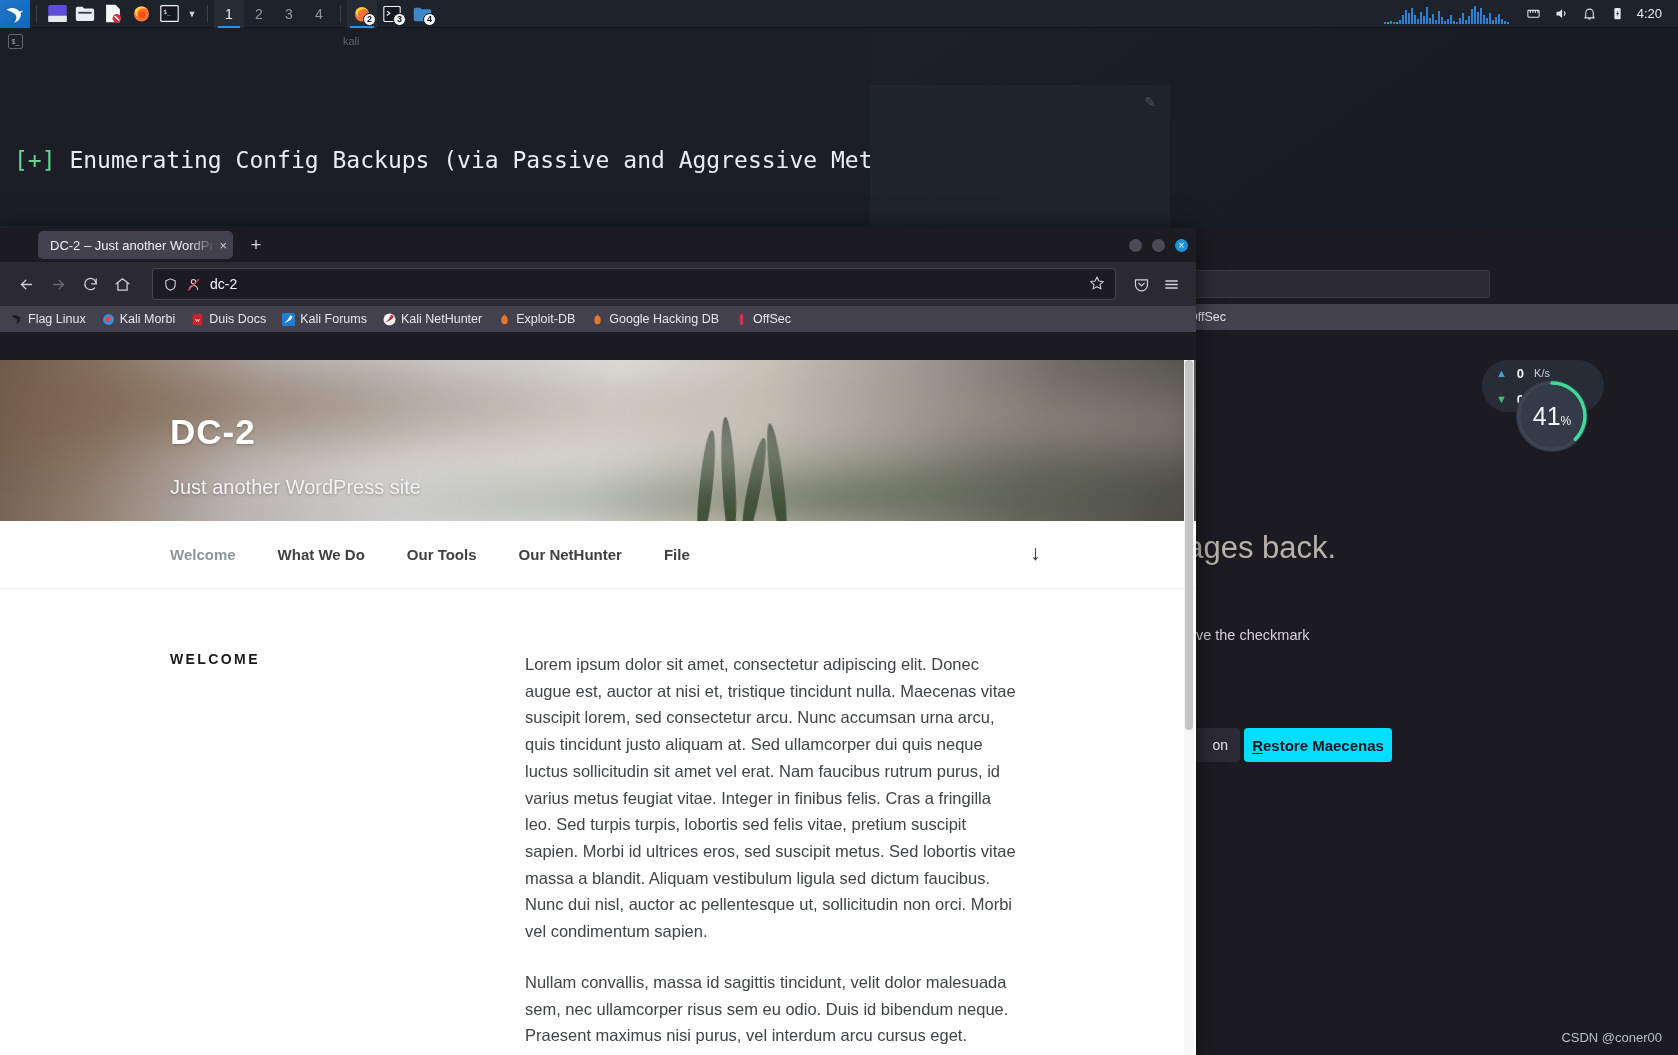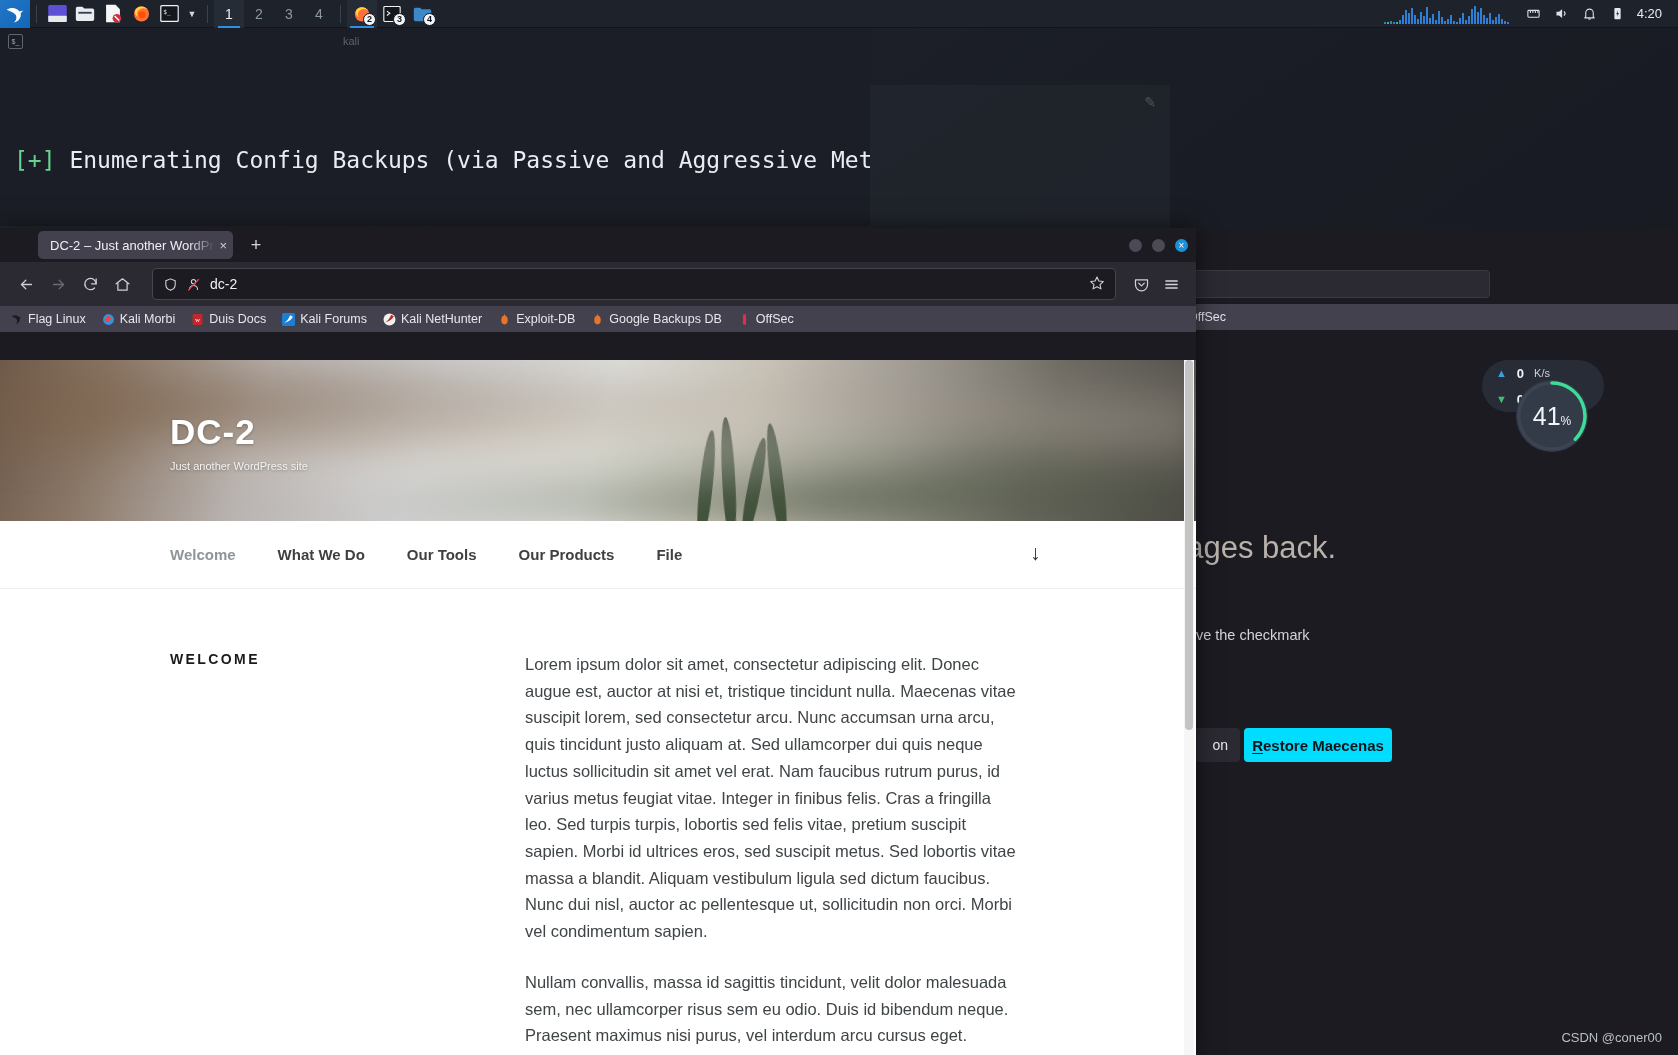--- a/index.html
+++ b/index.html
@@ -255,21 +255,21 @@
     filter:blur(14px);
   }
   .leaf{
     position:absolute; bottom:-14px; width:13px; height:90px;
     background:linear-gradient(180deg,#2f3b2c,#46573f);
     border-radius:50% 50% 40% 40%;
     filter:blur(.4px);
   }
   #hero-text{ position:absolute; left:170px; top:52px; z-index:3; }
   #site-title{ color:#fff; font-size:35px; font-weight:bold; letter-spacing:1px; text-shadow:0 1px 3px rgba(0,0,0,.25); }
-  #site-tagline{ color:#f3f3f3; font-size:11px; margin-top:8px; text-shadow:0 1px 3px rgba(0,0,0,.3); }
+  #site-tagline{ color:#f3f3f3; font-size:20px; margin-top:24px; text-shadow:0 1px 3px rgba(0,0,0,.3); }
 
   #navbar{
     height:68px; background:#fff; border-bottom:1px solid #eceff1;
     display:flex; align-items:center; padding-left:170px; position:relative;
   }
   #navbar a{
     color:#404040; font-size:15px; font-weight:bold; margin-right:42px;
     text-decoration:none; cursor:pointer;
   }
   #navbar a.cur{ color:#8e9599; }
@@ -524,21 +524,21 @@
       </span>
       <span>Exploit-DB</span>
     </div>
     <div class="bm">
       <span class="bmico">
         <svg width="13" height="13" viewBox="0 0 24 24">
             <ellipse cx="12" cy="13" rx="6" ry="8" fill="#e8732a"></ellipse>
             <path d="M12 2l2 4h-4z" fill="#e8732a"></path>
           </svg>
       </span>
-      <span>Google Backups DB</span>
+      <span>Google Hacking DB</span>
     </div>
     <div class="bm">
       <span class="bmico">
         <svg width="13" height="13" viewBox="0 0 24 24">
             <rect x="9" y="2" width="6" height="20" rx="3" fill="#d3354b"></rect>
           </svg>
       </span>
       <span>OffSec</span>
     </div>
   </div>
@@ -553,21 +553,21 @@
       <div id="hero-text">
         <div id="site-title">DC-2</div>
         <div id="site-tagline">Just another WordPress site</div>
       </div>
     </div>
 
     <div id="navbar">
       <a class="cur">Welcome</a>
       <a>What We Do</a>
       <a>Our Tools</a>
-      <a>Our Products</a>
+      <a>Our NetHunter</a>
       <a>File</a>
       <span id="scrolldown">↓</span>
     </div>
 
     <div id="content">
       <div id="sec-title">WELCOME</div>
       <div id="sec-body">
         <p>Lorem ipsum dolor sit amet, consectetur adipiscing elit. Donec augue est, auctor at nisi et, tristique tincidunt nulla. Maecenas vitae suscipit lorem, sed consectetur arcu. Nunc accumsan urna arcu, quis tincidunt justo aliquam at. Sed ullamcorper dui quis neque luctus sollicitudin sit amet vel erat. Nam faucibus rutrum purus, id varius metus feugiat vitae. Integer in finibus felis. Cras a fringilla leo. Sed turpis turpis, lobortis sed felis vitae, pretium suscipit sapien. Morbi id ultrices eros, sed suscipit metus. Sed lobortis vitae massa a blandit. Aliquam vestibulum ligula sed dictum faucibus. Nunc dui nisl, auctor ac pellentesque ut, sollicitudin non orci. Morbi vel condimentum sapien.</p>
         <p>Nullam convallis, massa id sagittis tincidunt, velit dolor malesuada sem, nec ullamcorper risus sem eu odio. Duis id bibendum neque. Praesent maximus nisi purus, vel interdum arcu cursus eget. Quisque non leo sollicitudin, egestas nunc a, aliquam nisl. Aliquam porttitor libero</p>
       </div>

